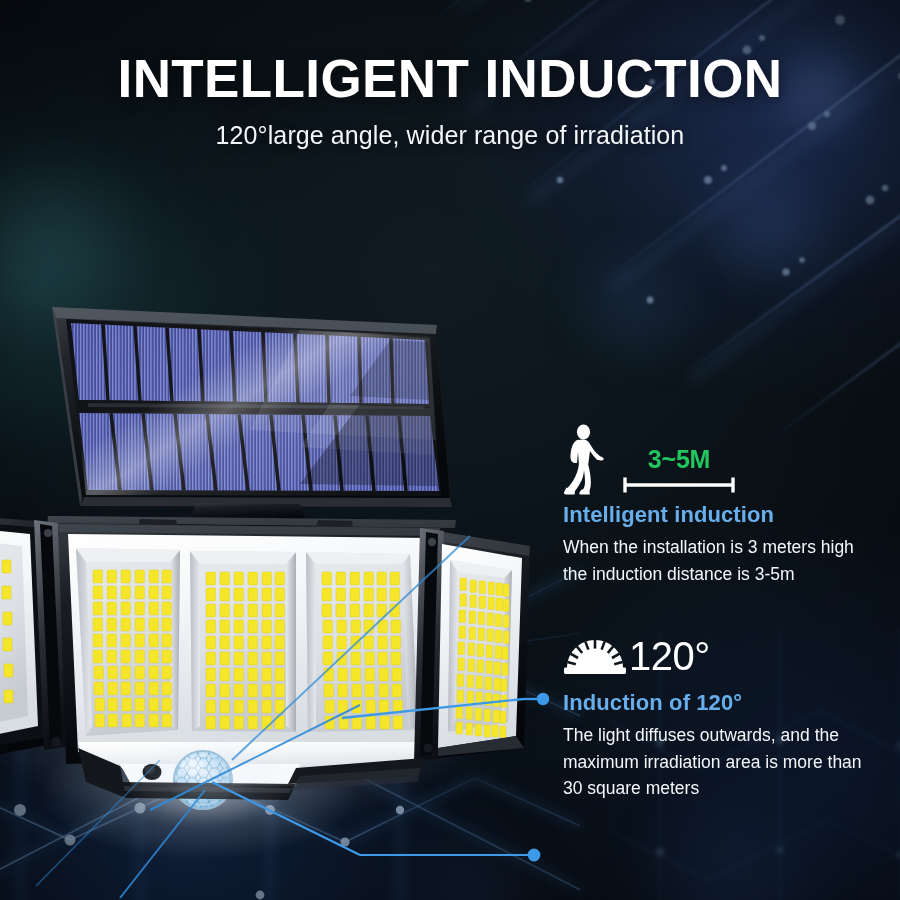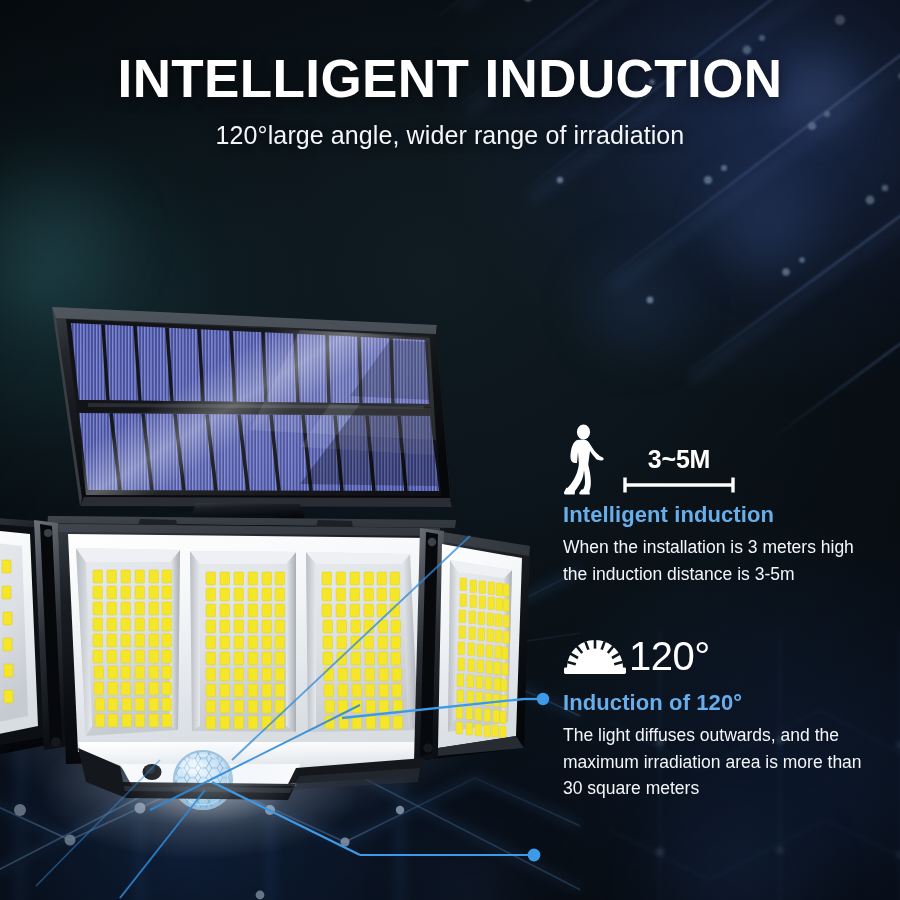--- a/index.html
+++ b/index.html
@@ -131,21 +131,21 @@
   .dim-block {
     display: flex;
     flex-direction: column;
     align-items: center;
     margin-left: 8px;
     padding-bottom: 2px;
   }
   .dim-label {
     font-size: 25px;
     font-weight: bold;
-    color: #ffffff;
+    color: #22c55e;
     letter-spacing: -0.2px;
     line-height: 1;
     margin-bottom: 4px;
     white-space: nowrap;
   }
   .angle-value {
     font-size: 40px;
     color: #ffffff;
     letter-spacing: -0.5px;
     line-height: 1;

